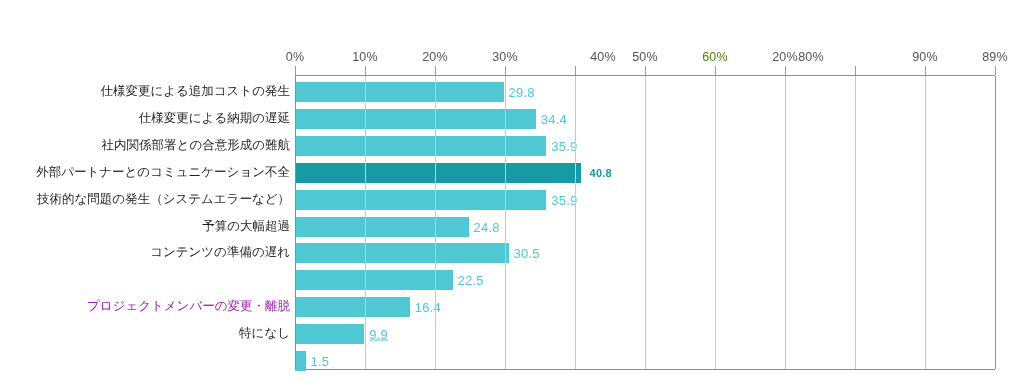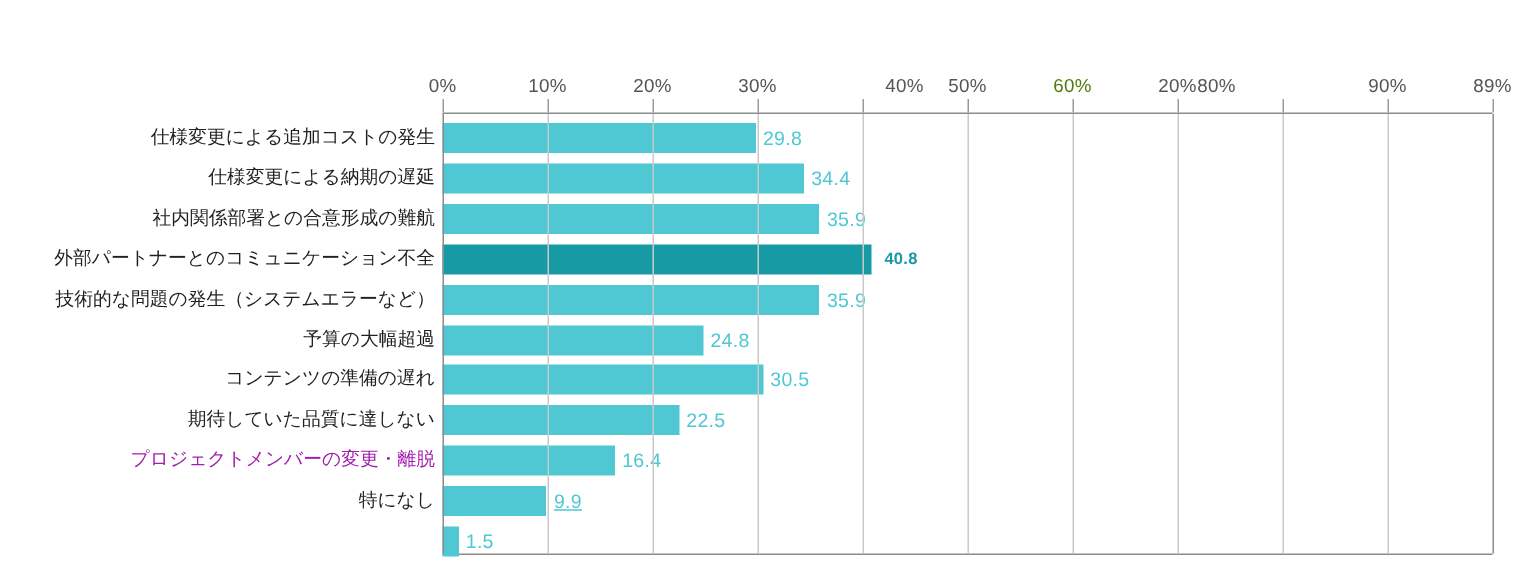--- a/index.html
+++ b/index.html
@@ -179,21 +179,20 @@
     </div>
 
   <div class="cat-labels">
       <div class="cat-label" style="top: 6px; color: rgb(35, 31, 32);">仕様変更による追加コストの発生</div>
       <div class="cat-label" style="top: 33px; color: rgb(35, 31, 32);">仕様変更による納期の遅延</div>
       <div class="cat-label" style="top: 60px; color: rgb(35, 31, 32);">社内関係部署との合意形成の難航</div>
       <div class="cat-label" style="top: 87px; color: rgb(35, 31, 32);">外部パートナーとのコミュニケーション不全</div>
       <div class="cat-label" style="top: 114px; color: rgb(35, 31, 32);">技術的な問題の発生（システムエラーなど）</div>
       <div class="cat-label" style="top: 141px; color: rgb(35, 31, 32);">予算の大幅超過</div>
       <div class="cat-label" style="top: 167px; color: rgb(35, 31, 32);">コンテンツの準備の遅れ</div>
-      <div class="cat-label" style="top: 194px; color: rgb(35, 31, 32);">期待していた品質に達しない</div>
       <div class="cat-label" style="top: 221px; color: #a21caf;">プロジェクトメンバーの変更・離脱</div>
       <div class="cat-label" style="top: 248px; color: rgb(35, 31, 32);">特になし</div>
     </div>
 
   <div id="plot-area">
     <div class="rows">
         <div class="bar-row" style="top: 6px;">
           <div class="bar" style="width: 208.6px; background: rgb(79, 200, 212);"></div>
           <div class="bar-value" style="left: 213.6px;">29.8</div>
         </div>

